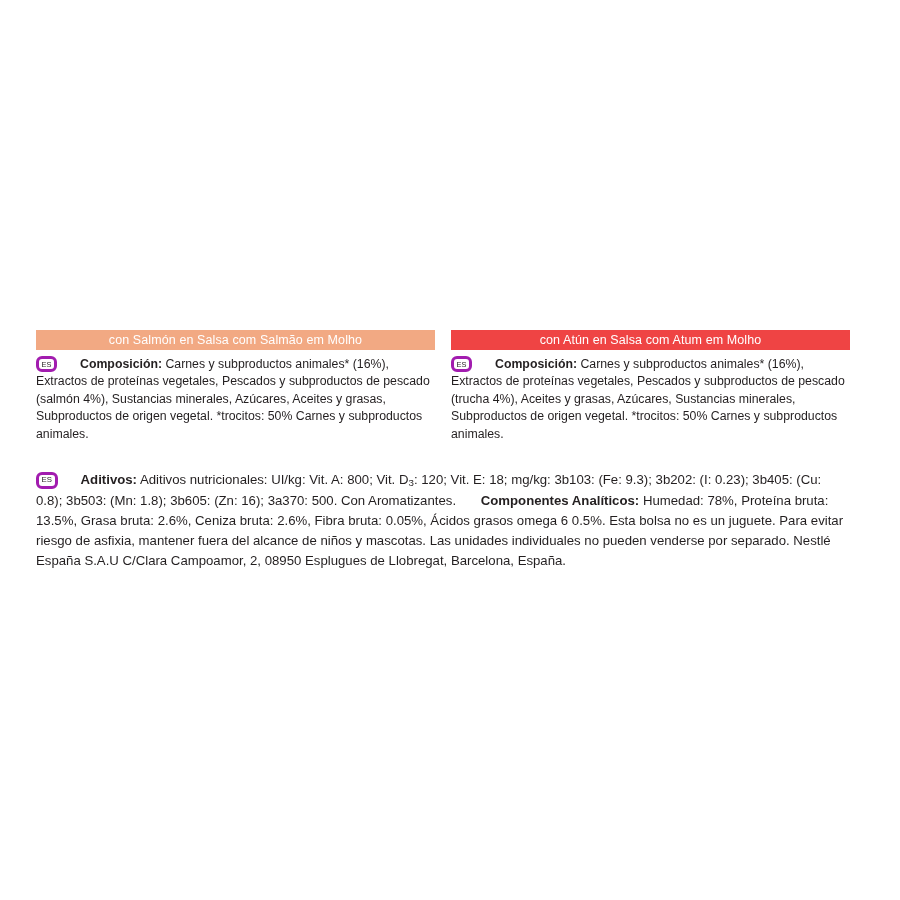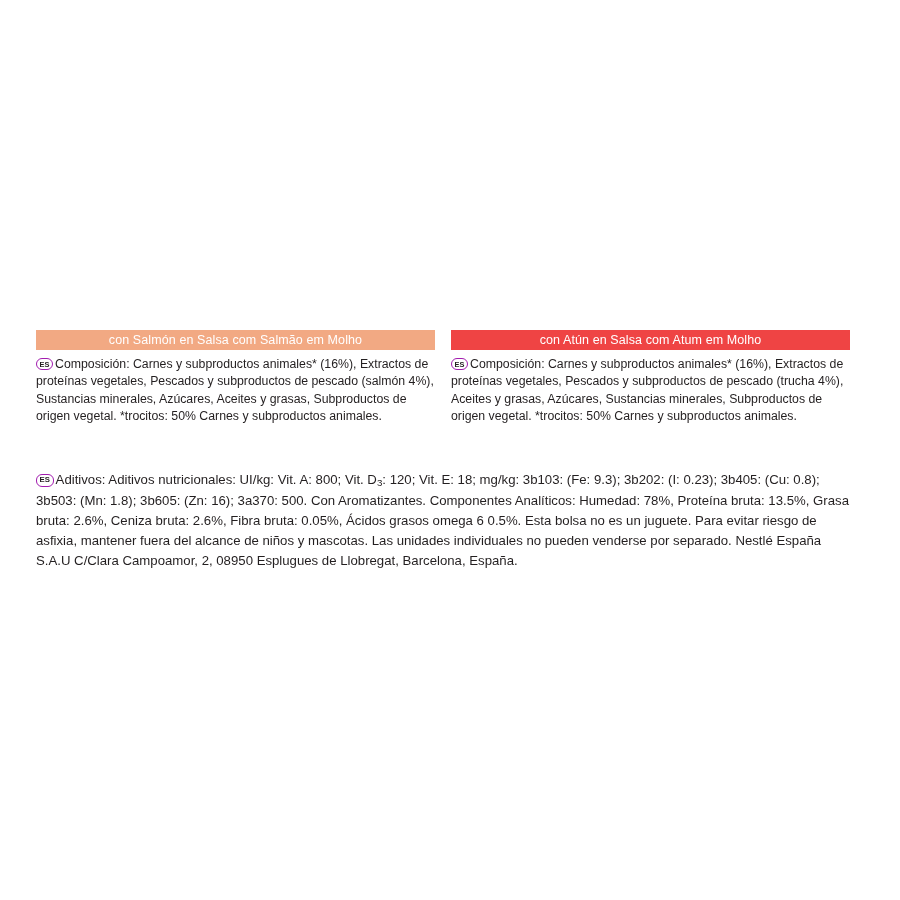--- a/index.html
+++ b/index.html
@@ -48,45 +48,46 @@
     background: #0b9b94;
   }
   .panel-body {
     padding-top: 6px;
     font-size: 12.3px;
     line-height: 1.42;
     text-align: left;
   }
   .es-badge {
     display: inline-block;
-    border: 1px solid #a21caf;
+    border: 3px solid #a21caf;
     border-radius: 6px;
     font-size: 7.4px;
     line-height: 1;
     padding: 1.6px 2.4px 1.4px 2.4px;
     vertical-align: 1.4px;
     letter-spacing: 0.2px;
     margin-right: 2px;
-    font-weight: bold;
+    font-weight: normal;
   }
   .bottom-block {
     position: absolute;
     left: 36px;
     top: 470px;
     width: 814px;
     font-size: 13.2px;
     line-height: 1.52;
     text-align: left;
   }
   .bottom-block .es-badge {
     font-size: 7.8px;
     vertical-align: 1.6px;
   }
   b {
-    font-weight: normal;
+    font-weight: bold;
+    margin-left: 21px;
   }
   .sub {
     font-size: 0.74em;
     vertical-align: -0.25em;
   }
 </style>
 </head>
 <body>
 
 <div class="page">

